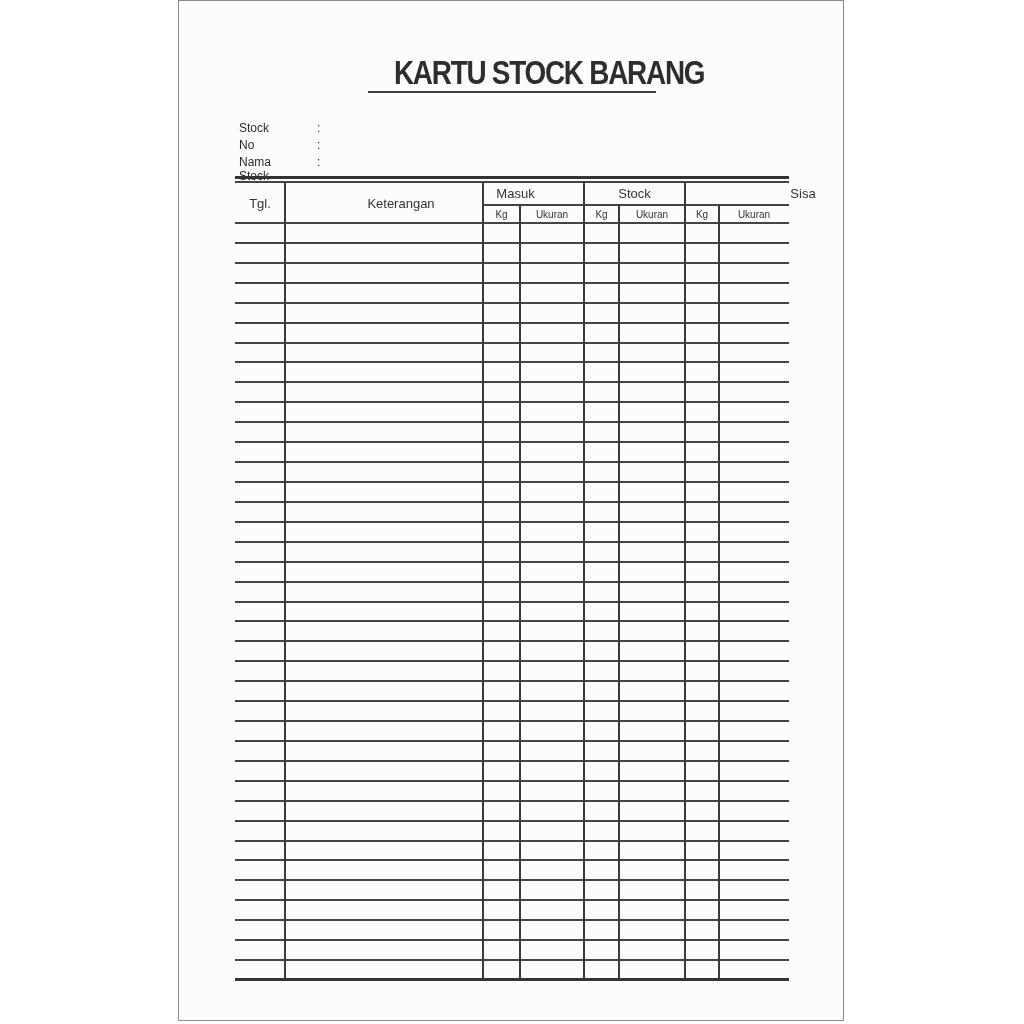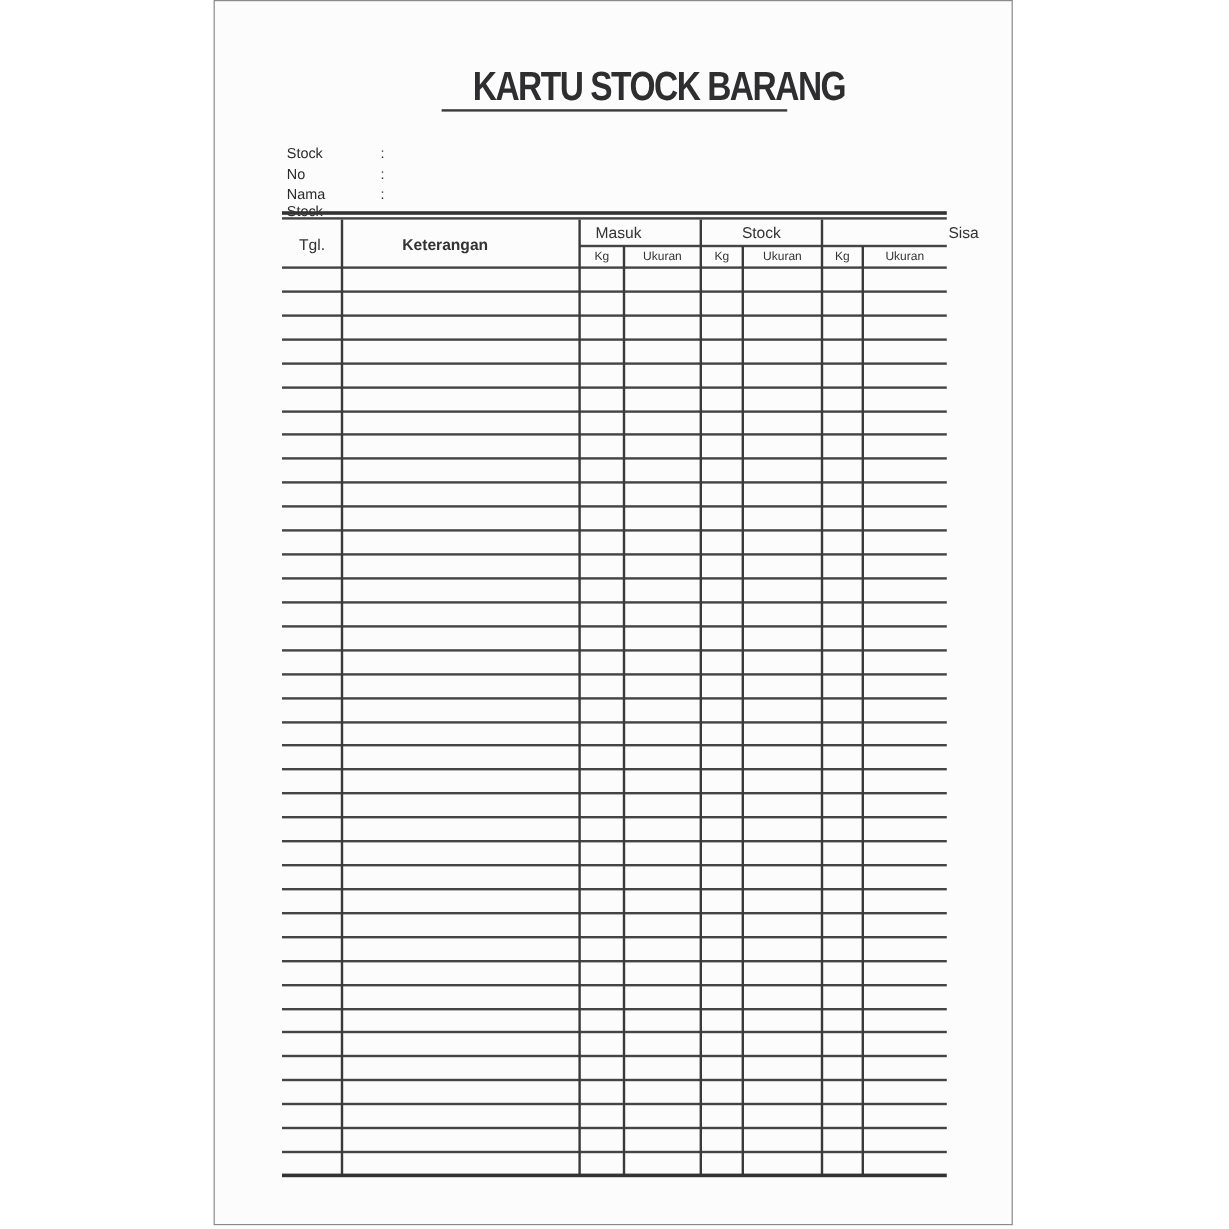--- a/index.html
+++ b/index.html
@@ -38,21 +38,21 @@
   <span class="meta-label">Nama Stock</span>
   <span class="meta-colon">:</span>
 </div>
 
 <div class="rule" style="top:176px;height:3px;"></div>
 <div class="rule" style="top:181px;height:2px;background:#444;"></div>
 
 <div id="grid" style="position:absolute;left:0;top:0;width:1024px;height:1024px;">
 
   <div class="hdr hdr-big" style="left:235px;top:196px;width:50px;">Tgl.</div>
-  <div class="hdr hdr-big" style="left:272px;top:196px;width:198px;font-weight:bold;">Keterangan</div>
+  <div class="hdr hdr-big" style="left:302px;top:196px;width:198px;">Keterangan</div>
   <div class="hdr hdr-big" style="left:465px;top:186px;width:101px;">Masuk</div>
   <div class="hdr hdr-big" style="left:584px;top:186px;width:101px;">Stock</div>
   <div class="hdr hdr-big" style="left:708px;top:186px;width:104px;margin-left:43px;">Sisa</div>
 
   <div class="hdr hdr-small" style="left:483px;top:209px;width:37px;">Kg</div>
   <div class="hdr hdr-small" style="left:520px;top:209px;width:64px;">Ukuran</div>
   <div class="hdr hdr-small" style="left:584px;top:209px;width:35px;">Kg</div>
   <div class="hdr hdr-small" style="left:619px;top:209px;width:66px;">Ukuran</div>
   <div class="hdr hdr-small" style="left:685px;top:209px;width:34px;">Kg</div>
   <div class="hdr hdr-small" style="left:719px;top:209px;width:70px;">Ukuran</div>

